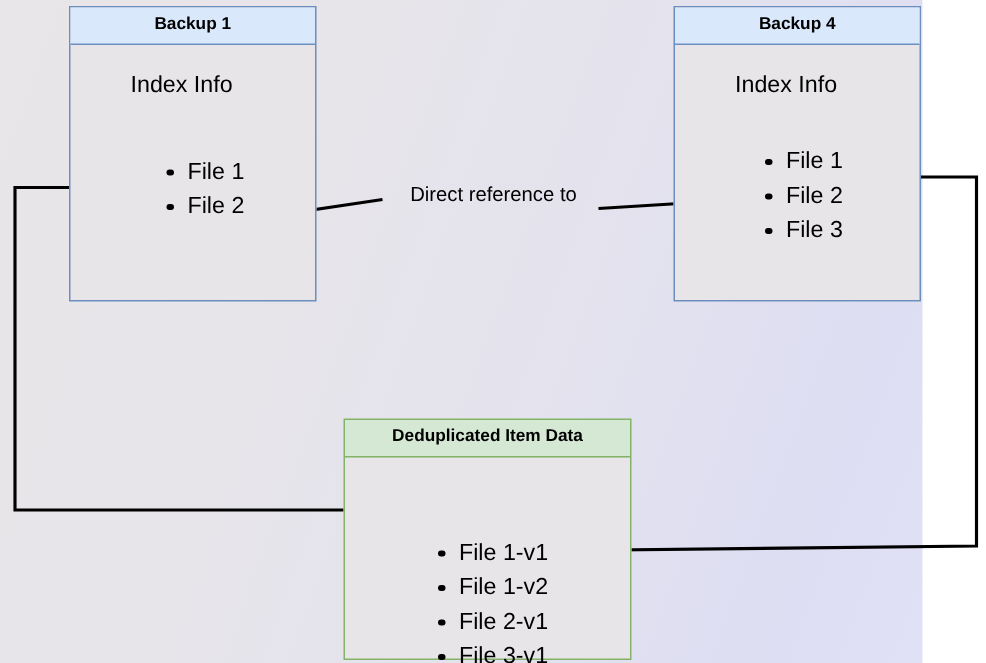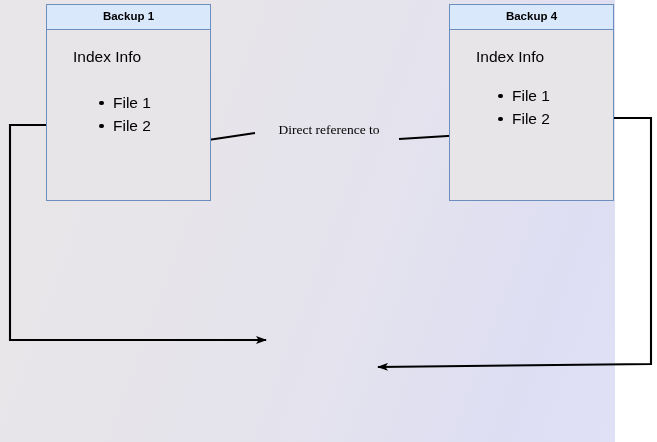--- a/index.html
+++ b/index.html
@@ -58,24 +58,25 @@
   .node-body {
     position: relative;
     width: 100%;
   }
   .section-title {
     position: absolute;
     font-size: 15.5px;
     color: #000;
     line-height: 1;
     white-space: nowrap;
+    margin-left: 14px;
   }
   .item-list {
     position: absolute;
-    margin: 0;
+    margin: 12px;
     padding: 0;
     list-style: none;
   }
   .item-list li {
     position: relative;
     font-size: 15.5px;
     line-height: 23px;
     color: #000;
     padding-left: 16px;
     white-space: nowrap;
@@ -90,21 +91,20 @@
     border-radius: 50%;
     background: #000;
   }
   .edge-label {
     position: absolute;
     text-align: center;
     font-size: 13.5px;
     line-height: 17px;
     color: #000;
     white-space: nowrap;
-    font-family: Liberation Serif, serif;
   }
   
   #node-backup1 { left: 46px;  top: 4px;  width: 165px; height: 197px; }
   #node-backup2 { left: 449px; top: 4px;  width: 165px; height: 197px; }
   #node-dedup   { left: 229px; top: 279px; width: 192px; height: 161px; }
 </style>
 </head>
 <body>
 
 <div id="canvas">
@@ -141,22 +141,34 @@
     </div>
   </div>
 
   <div class="node blue" id="node-backup2">
     <div class="node-header">Backup 4</div>
     <div class="node-body">
       <div class="section-title" style="left:26px; top:19px;">Index Info</div>
       <ul class="item-list" style="left:46px; top:54px;">
         <li>File 1</li>
         <li>File 2</li>
+        <li>File 3</li>
       </ul>
     </div>
   </div>
 
+  <div class="node green" id="node-dedup">
+    <div class="node-header">Deduplicated Item Data</div>
+    <div class="node-body">
+      <ul class="item-list" style="left:48px; top:40px;">
+        <li>File 1-v1</li>
+        <li>File 1-v2</li>
+        <li>File 2-v1</li>
+        <li>File 3-v1</li>
+      </ul>
+    </div>
+  </div>
 
   <div class="edge-label" style="left:249px; top:121px; width:160px;">
     <div>Direct reference to</div>
   </div>
 
 </div>
 
 </body></html>

